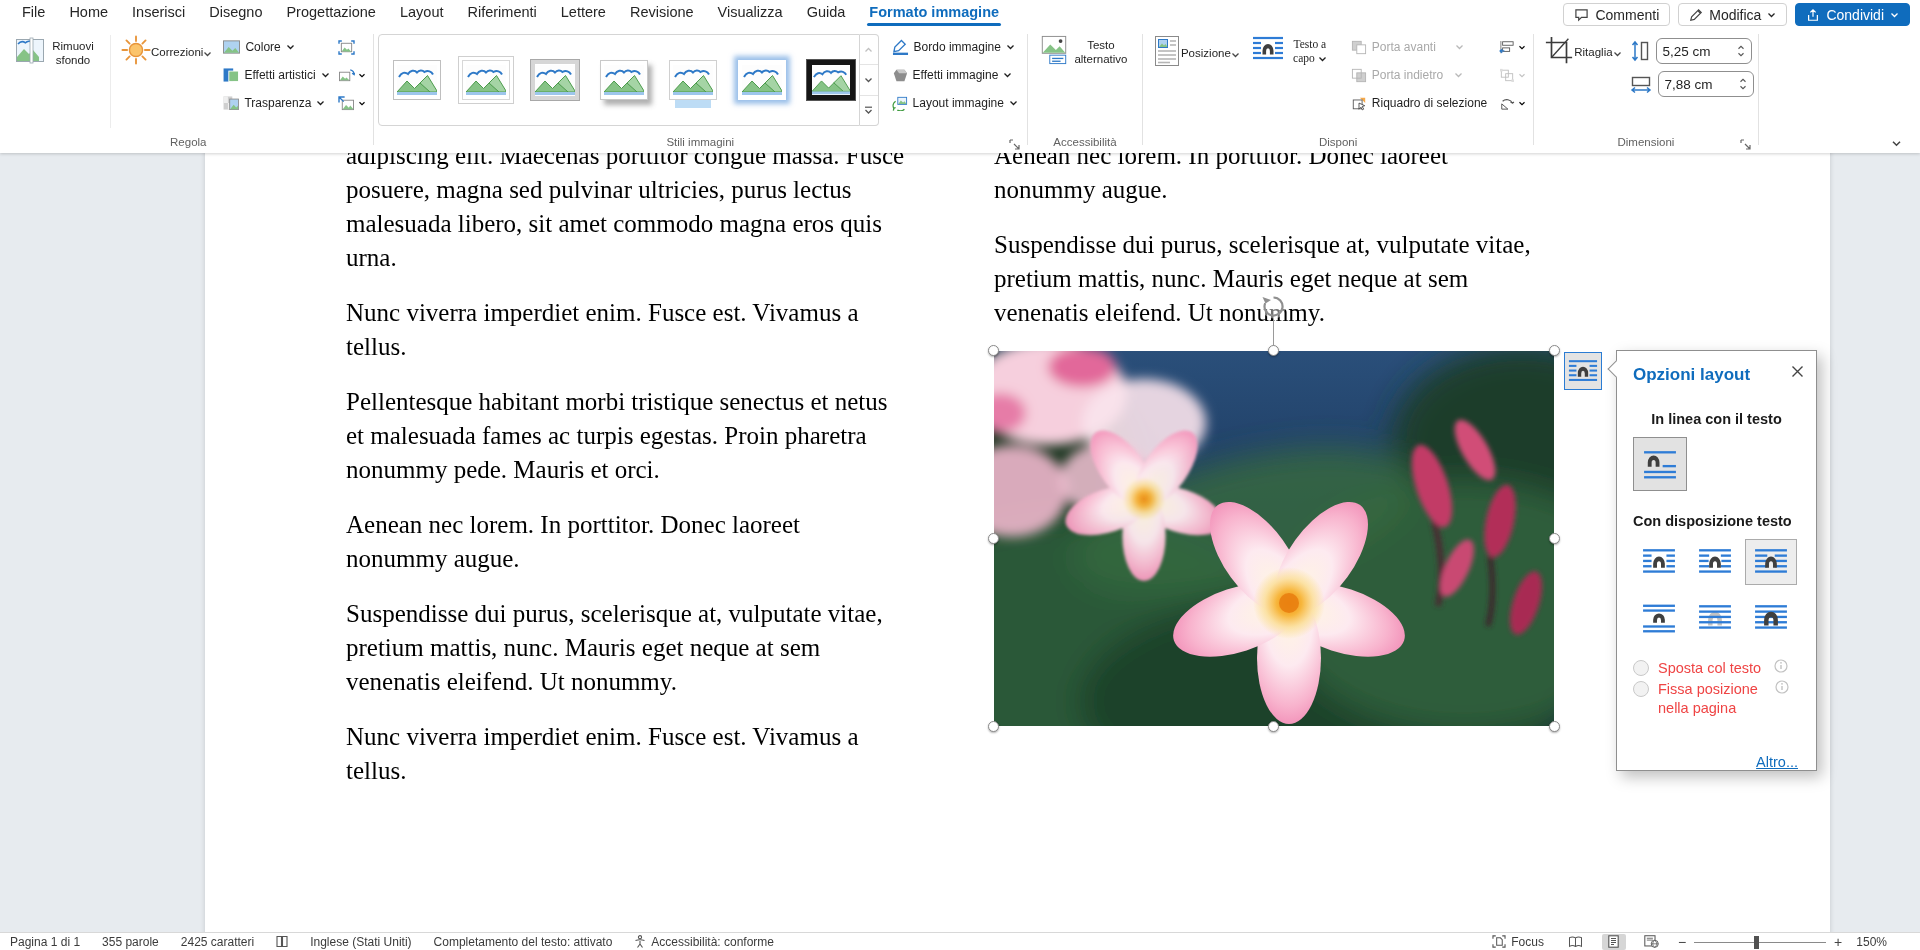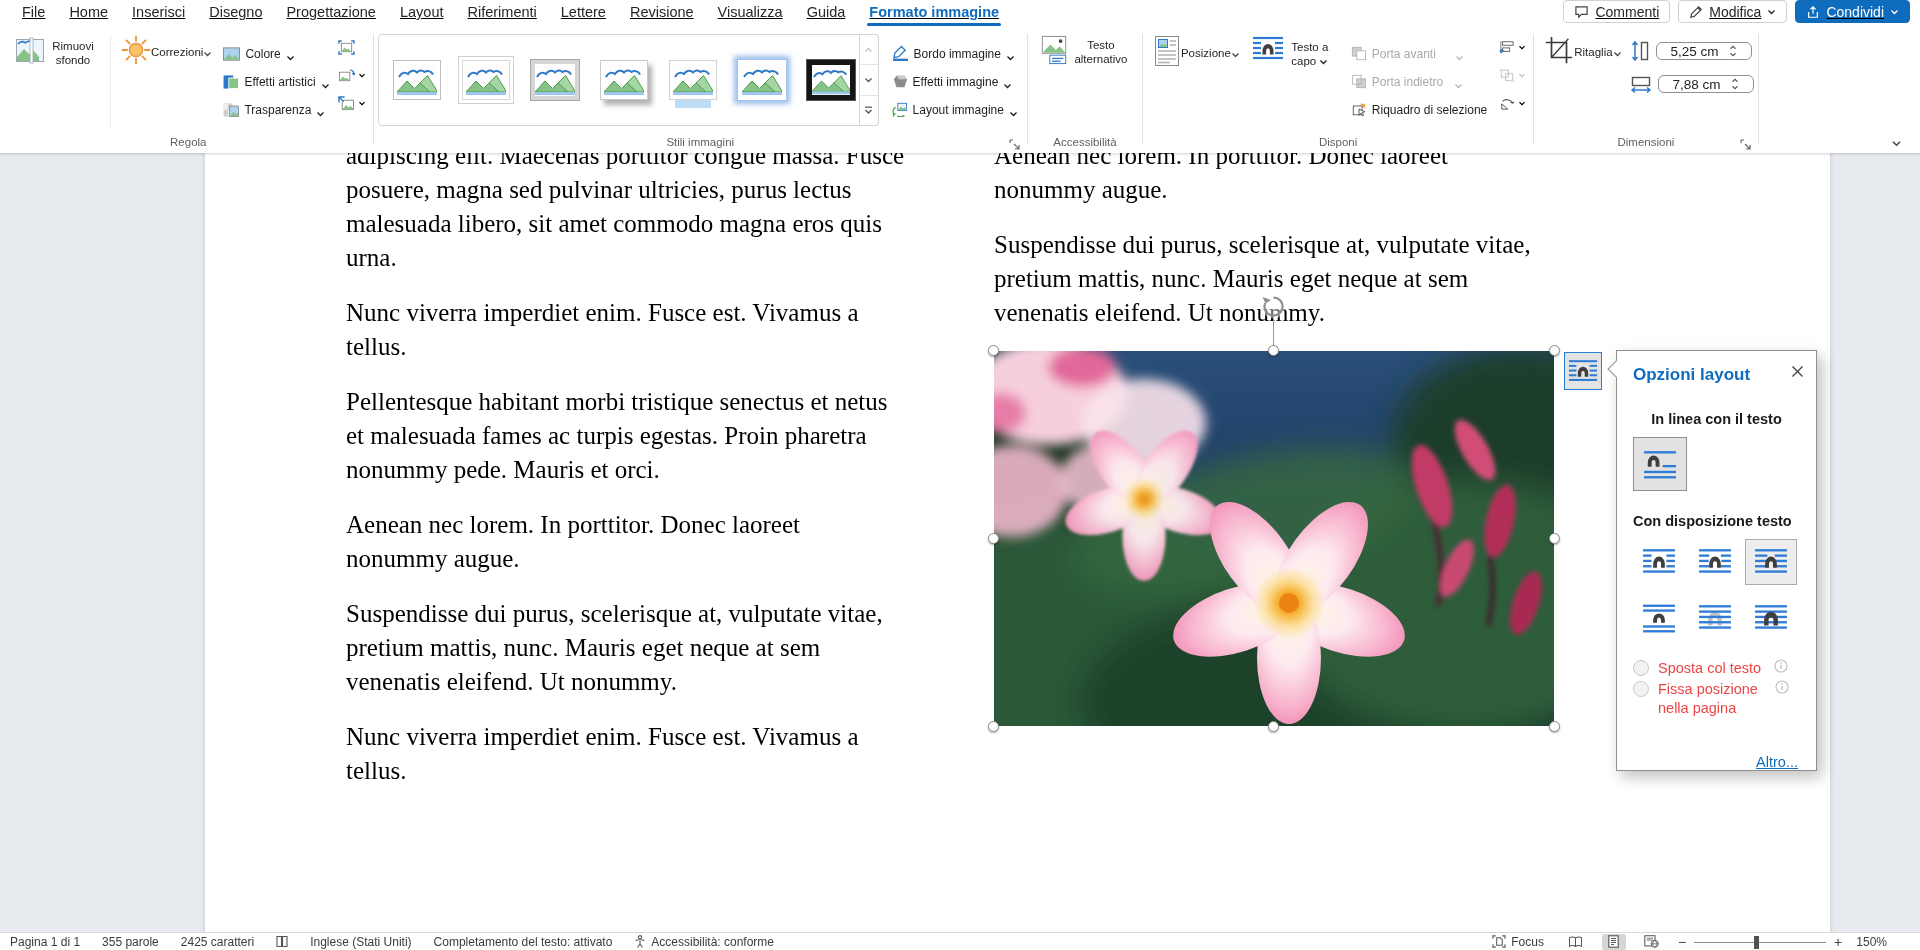--- a/index.html
+++ b/index.html
@@ -3,21 +3,21 @@
 <meta charset="utf-8">
 <style>
   * { box-sizing: border-box; }
   html,body { margin:0; padding:0; width:1920px; height:950px; overflow:hidden;
               font-family:"Liberation Sans", sans-serif; background:#fff; }
   svg { display:block; }
   .chv { flex:0 0 auto; }
 
   
   .menubar { position:absolute; top:0; left:0; width:1920px; height:26px;
-             display:flex; align-items:flex-start; background:#fff; z-index:30;text-decoration:underline; }
+             display:flex; align-items:flex-end; background:#fff; z-index:30; }
   .mtabs { display:flex; align-items:center; padding-left:10px; height:26px; }
   .mtab { padding:0 12px; font-size:14.5px; color:#262626; height:26px; line-height:25px;
           position:relative; cursor:default; white-space:nowrap; }
   .mtab.active { color:#0F6CBD; font-weight:700; }
   .mtab.active::after { content:""; position:absolute; left:10px; right:10px; bottom:0;
           height:3px; background:#0F6CBD; border-radius:2px; }
   .mright { margin-left:auto; display:flex; align-items:center; gap:8px; padding-right:10px; }
   .pill { height:23px; display:flex; align-items:center; gap:6px; padding:0 10px;
           border:1px solid #d1d1d1; border-radius:4px; background:#fff; font-size:14px;
           color:#262626; font-family:inherit; }
@@ -34,21 +34,21 @@
   .gsep { width:1px; background:#e2e2e2; margin:8px 2px; }
   .insep { width:1px; background:#ececec; margin:6px 4px; align-self:stretch; }
 
   .bigbtn { display:flex; flex-direction:row; align-items:center; padding:6px 6px 0;
             border-radius:4px; font-size:11.5px; color:#1f1f1f; text-align:center;
             line-height:13.5px; min-width:60px; }
   .bigbtn .bicon { margin-bottom:5px; }
   .bigbtn .chvrow { margin-top:2px; color:#474747; }
 
   .vstack { display:flex; flex-direction:column; justify-content:flex-start; padding-top:4px; }
-  .rowbtn { display:flex; align-items:flex-end; gap:5px; height:28px; padding:0 5px;
+  .rowbtn { display:flex; align-items:center; gap:5px; height:28px; padding:0 5px;
             font-size:12px; color:#1f1f1f; border-radius:3px; white-space:nowrap; }
   .rowbtn.disabled { color:#a9a9a9; }
   .iconbtn { display:flex; align-items:center; gap:3px; height:28px; padding:0 3px; border-radius:3px; }
 
   .gallery { display:flex; align-items:center; border:1px solid #d5d5d5; border-radius:4px 0 0 4px;
              height:92px; margin-top:5px; padding:0 4px 0 14px; background:#fff; }
   .tile { width:48px; height:40px; display:flex; align-items:center; justify-content:center;
           margin-right:21px; background:#fff; }
   .tile svg { width:40px; height:30px; }
   .t1 { border:1px solid #bfbfbf; }
@@ -60,22 +60,22 @@
   .t7 { border:5px solid #151515; box-shadow:0 0 0 1px #555; margin-right:0; }
   .gscroll { display:flex; flex-direction:column; margin-top:5px; border:1px solid #d5d5d5;
              border-left:none; border-radius:0 4px 4px 0; height:92px; width:19px; }
   .gsbtn { flex:1; display:flex; align-items:center; justify-content:center; color:#555; }
   .gsbtn.dim { color:#c0c0c0; }
   .gsbtn + .gsbtn { border-top:1px solid #e4e4e4; }
 
   .launcher { position:absolute; right:3px; bottom:3px; }
 
   .dimrow { display:flex; align-items:center; gap:6px; height:30px; margin-top:3px; }
-  .dimbox { width:96px; height:18px; border:1px solid #8f8f8f; border-radius:6px;
-            display:flex; align-items:center; padding:0 14px; font-size:13.5px; color:#1f1f1f; }
+  .dimbox { width:96px; height:26px; border:1px solid #8f8f8f; border-radius:6px;
+            display:flex; align-items:center; padding:0 6px; font-size:13.5px; color:#1f1f1f; }
   .dimbox .spin { margin-left:auto; display:flex; flex-direction:column; gap:2px; color:#555; }
 
   .collapse { position:absolute; right:18px; bottom:6px; color:#444; }
 
   
   .canvas { position:absolute; top:153px; left:0; width:1920px; height:779px;
             background:#E7EBEF; overflow:hidden; }
   .page { position:absolute; left:205px; top:-240px; width:1625px; height:1700px;
           background:#fff; box-shadow:0 0 5px rgba(0,0,0,.15); }
   .cols { position:absolute; left:346px; top:-14px; display:flex; gap:88px; }
@@ -544,21 +544,21 @@
               </g>
           </svg>
         </span>
         <span>Posizione</span>
         <span class="chvrow">
           <svg class="chv" width="9" height="6" viewBox="0 0 9 6">
               <use href="#chvd"></use>
             </svg>
         </span>
       </button>
-      <button class="bigbtn" style="border:none;background:none;font-family:Liberation Sans, sans-serif;align-items:flex-end;">
+      <button class="bigbtn" style="border:none;background:none;font-family:Liberation Serif, serif;">
         <span class="bicon">
           <svg width="32" height="28" viewBox="0 0 32 28">
               <use href="#wi-square"></use>
             </svg>
         </span>
         <span style="width:52px"><span>Testo a capo</span>
           <svg class="chv" width="9" height="6" viewBox="0 0 9 6" style="display:inline-block">
               <use href="#chvd"></use>
             </svg>
         </span>

